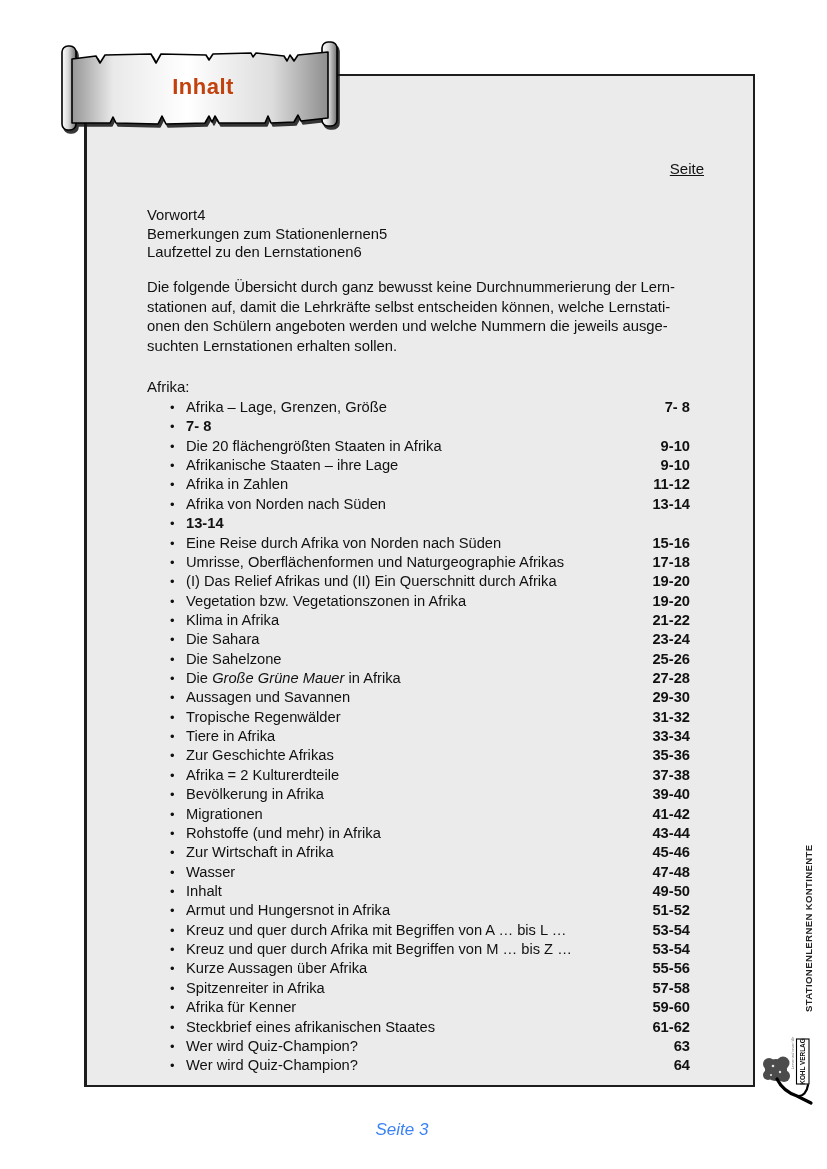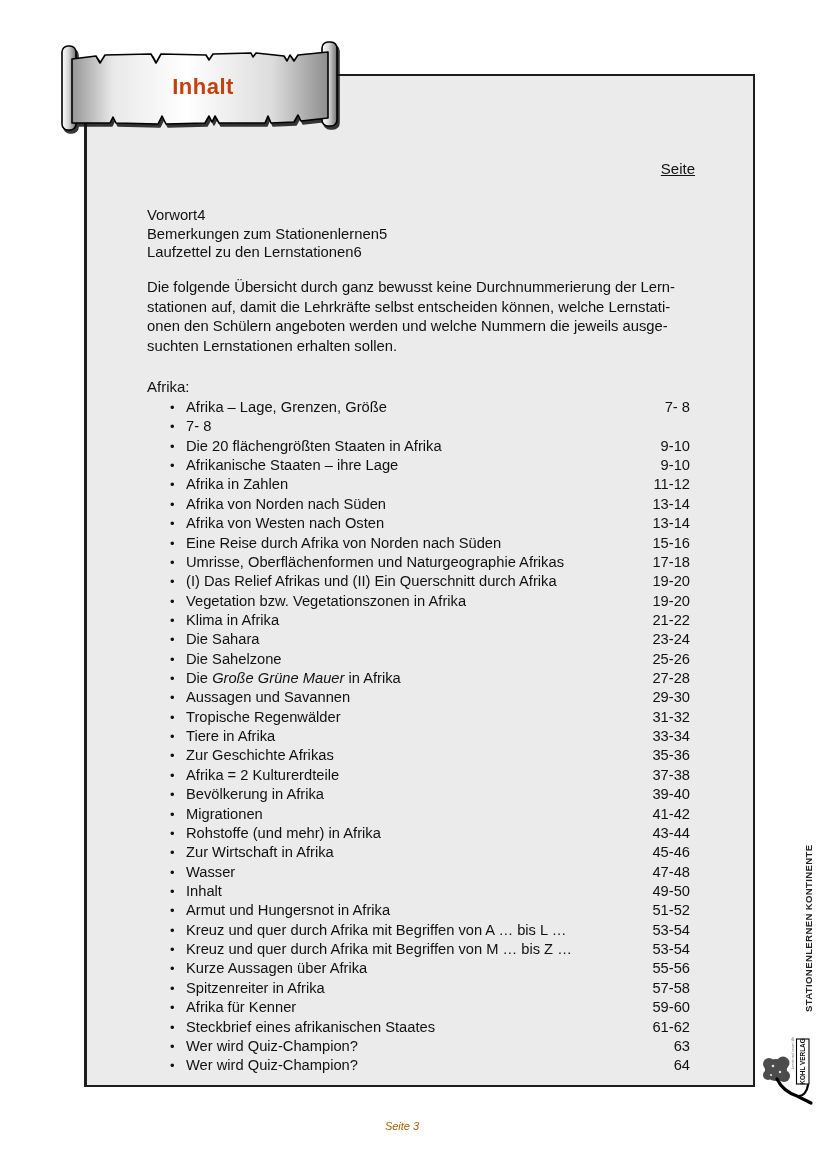--- a/index.html
+++ b/index.html
@@ -16,51 +16,51 @@
   }
   
   .banner{position:absolute;left:56px;top:36px;width:294px;height:100px;z-index:5;}
   .banner svg{position:absolute;left:0;top:0;}
   .banner-title{
     position:absolute;left:0;top:38px;width:294px;text-align:center;
     font-size:22px;font-weight:bold;color:#c2410c;letter-spacing:.5px;
   }
   
   .seite-header{
-    position:absolute;top:84px;right:58px;font-size:15px;
+    position:absolute;top:84px;right:49px;font-size:15px;
     text-decoration:underline;color:#111;
   }
   
   .front-matter{position:absolute;left:60px;right:63px;top:130px;font-size:14.8px;line-height:18.5px;}
   .fm-row{display:flex;justify-content:flex-start;}
   
   .intro{position:absolute;left:60px;right:60px;top:202px;font-size:14.8px;line-height:19.6px;}
   
   .section-title{position:absolute;left:60px;top:302px;font-size:15px;}
   .section-title b{font-weight:normal;}
   
   .toc-list{position:absolute;left:60px;right:63px;top:322px;font-size:14.7px;line-height:18.36px;}
   .row{display:flex;align-items:baseline;}
   .row .bullet{width:16px;padding-left:23px;flex:0 0 auto;font-size:13px;}
   .row .label{flex:1 1 auto;white-space:nowrap;overflow:hidden;}
   .row .label em{font-style:italic;margin-top:48px;}
-  .row .page{flex:0 0 auto;text-align:left;white-space:pre;}
+  .row .page{flex:0 0 auto;text-align:left;white-space:pre;font-weight:bold;}
   
   .sidebar-imprint{
     position:absolute;left:706px;top:915px;width:169px;height:25px;
     transform:rotate(-90deg);transform-origin:50% 50%;
     font-size:9.6px;font-weight:bold;letter-spacing:.35px;
     line-height:12.4px;white-space:pre;color:#222;
   }
   
   .logo{position:absolute;left:763px;top:1037px;width:54px;height:70px;}
   
   .page-footer{
     position:absolute;left:62px;top:1120px;width:680px;text-align:center;
-    font-size:11px;font-style:italic;color:#a16207;
+    font-size:17px;font-style:italic;color:#3b82f6;
   }
 </style>
 </head>
 <body>
 
 <div class="content-box">
 
   <div class="seite-header">Seite</div>
 
   <div class="front-matter">
@@ -112,21 +112,20 @@
         <span class="label">Afrika in Zahlen</span>
         <span class="page">11-12</span>
       </div>
       <div class="row">
         <span class="bullet">•</span>
         <span class="label">Afrika von Norden nach Süden</span>
         <span class="page">13-14</span>
       </div>
       <div class="row">
         <span class="bullet">•</span>
-        <span class="label">Afrika von Westen nach Osten</span>
         <span class="page">13-14</span>
       </div>
       <div class="row">
         <span class="bullet">•</span>
         <span class="label">Eine Reise durch Afrika von Norden nach Süden</span>
         <span class="page">15-16</span>
       </div>
       <div class="row">
         <span class="bullet">•</span>
         <span class="label">Umrisse, Oberflächenformen und Naturgeographie Afrikas</span>

